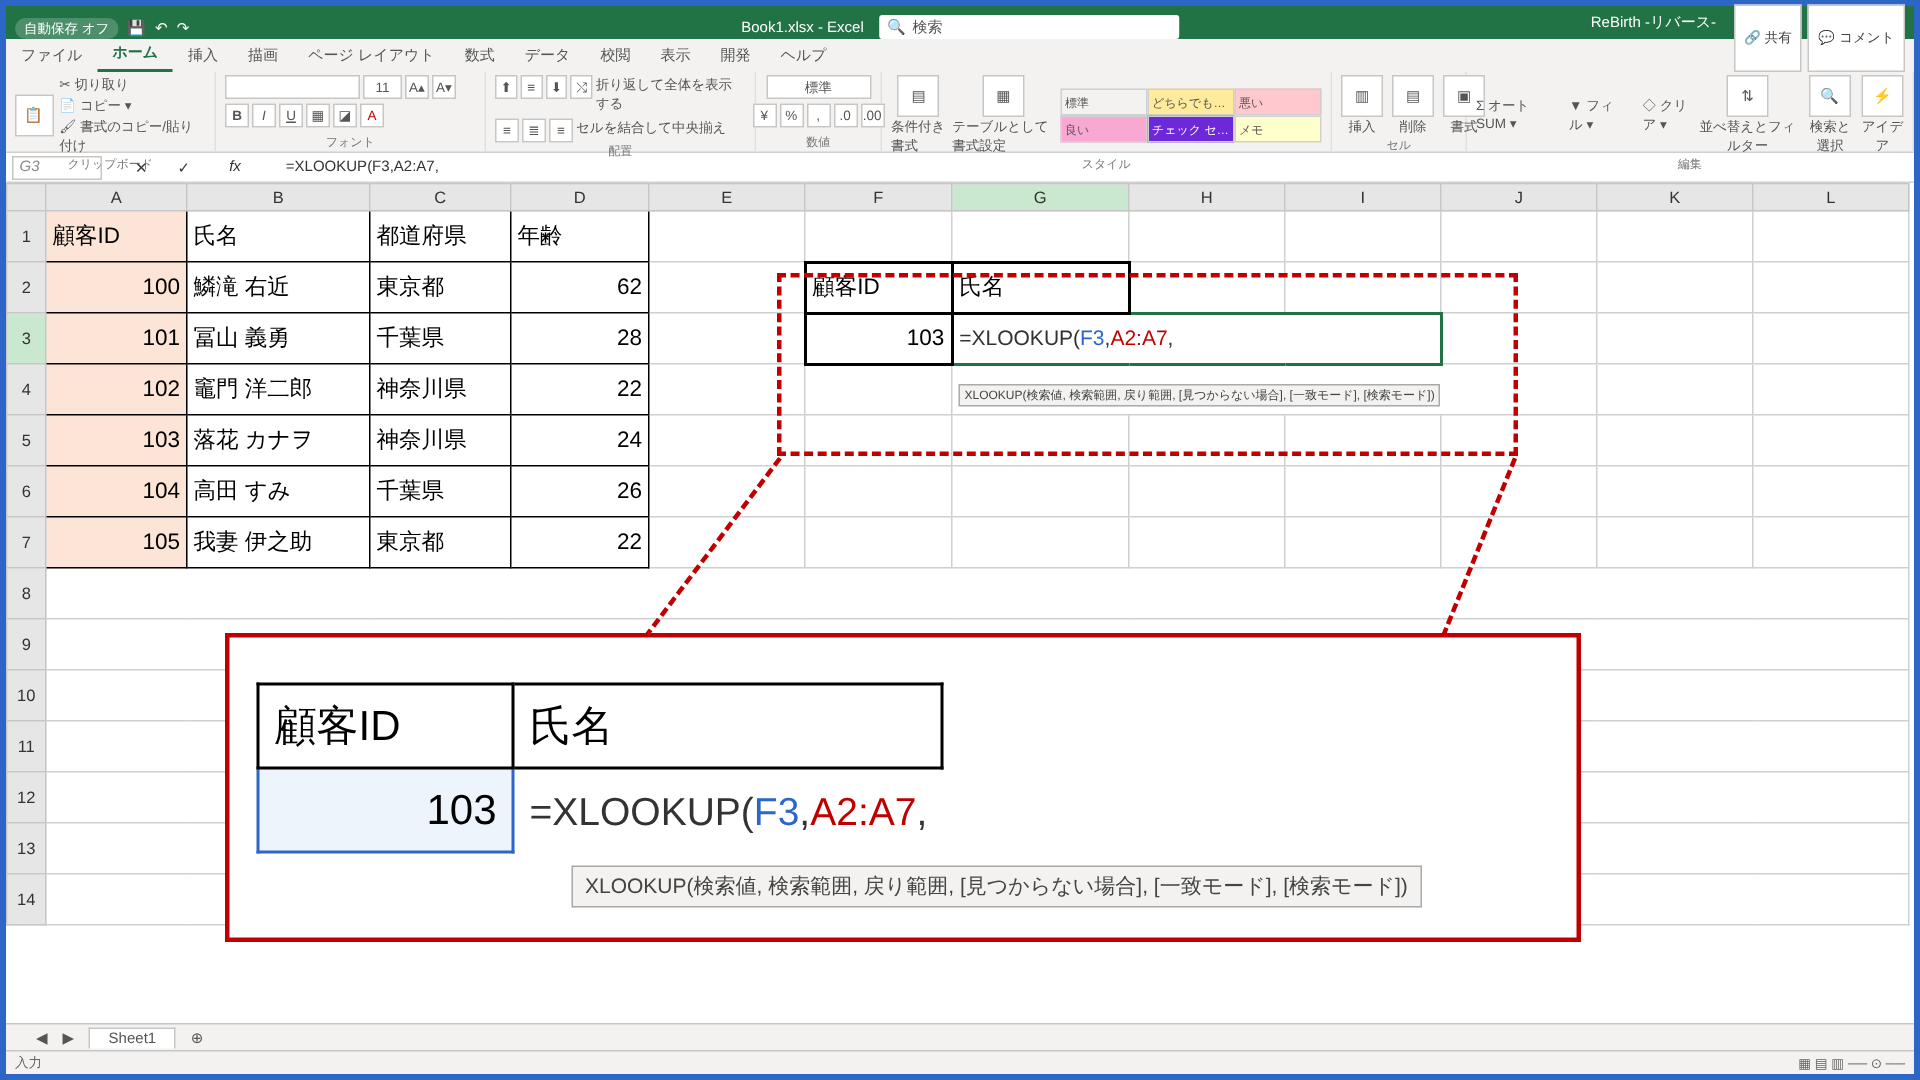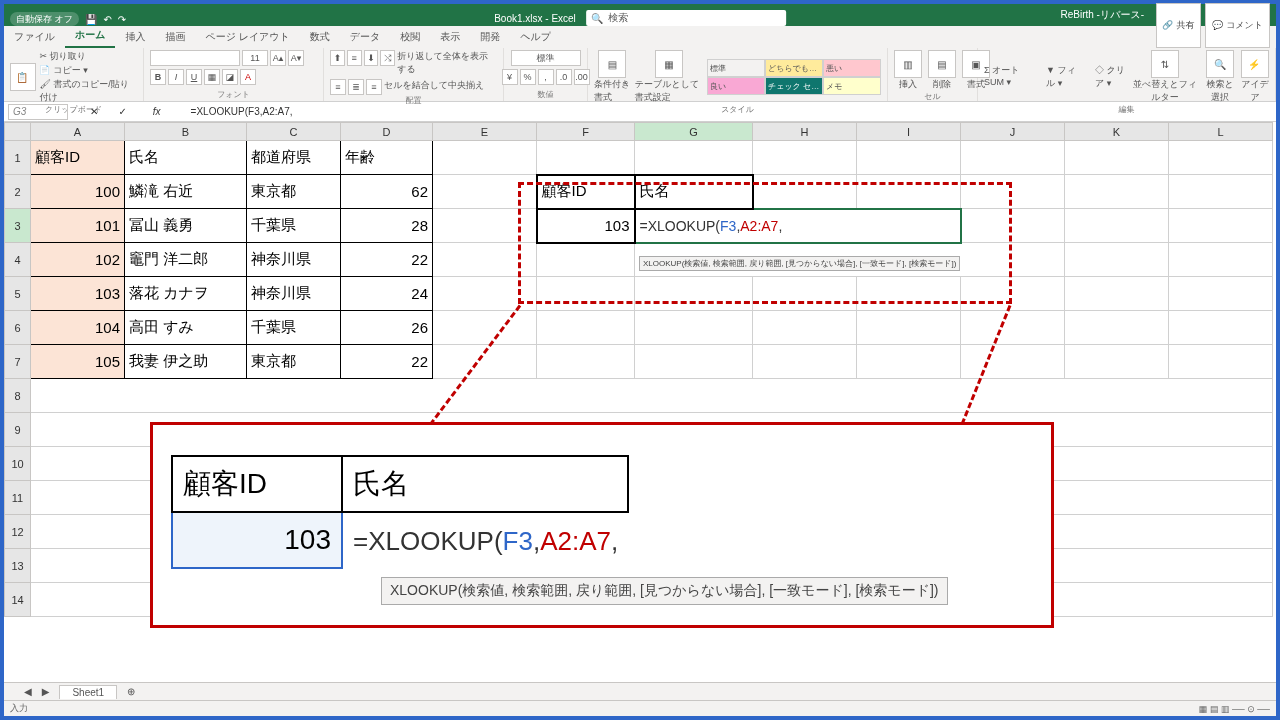--- a/index.html
+++ b/index.html
@@ -199,21 +199,21 @@
             <span>テーブルとして書式設定</span>
           </div>
         <div class="styles-gal" style="flex-direction:column">
           <div style="display:flex">
             <div class="stylecell">標準</div>
             <div class="stylecell" style="background:#ffeb9c">どちらでも…</div>
             <div class="stylecell" style="background:#ffc7ce">悪い</div>
           </div>
           <div style="display:flex">
             <div class="stylecell" style="background:#f9a8d4">良い</div>
-            <div class="stylecell" style="background:#0f766e;color:#fff">チェック セ…</div>
+            <div class="stylecell" style="background:#6d28d9;color:#fff">チェック セ…</div>
             <div class="stylecell" style="background:#ffffcc">メモ</div>
           </div>
         </div>
       </div>
       <div class="label">スタイル</div>
     </div>
     <div class="rgroup" style="width:90px">
       <div class="body" style="gap:6px">
         <div style="text-align:center"><span class="bigico">▥</span><div>挿入</div></div>
         <div style="text-align:center"><span class="bigico">▤</span><div>削除</div></div>

